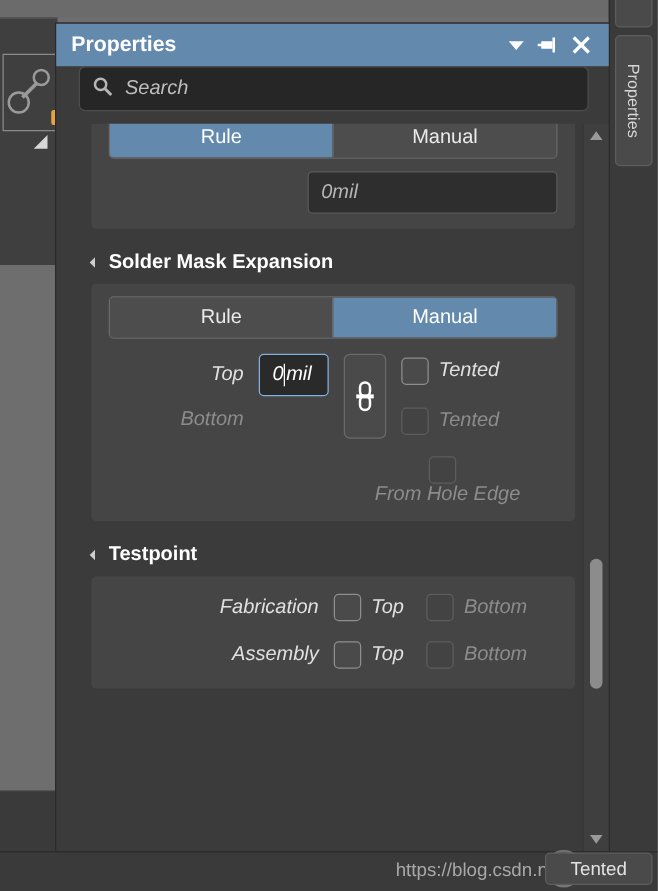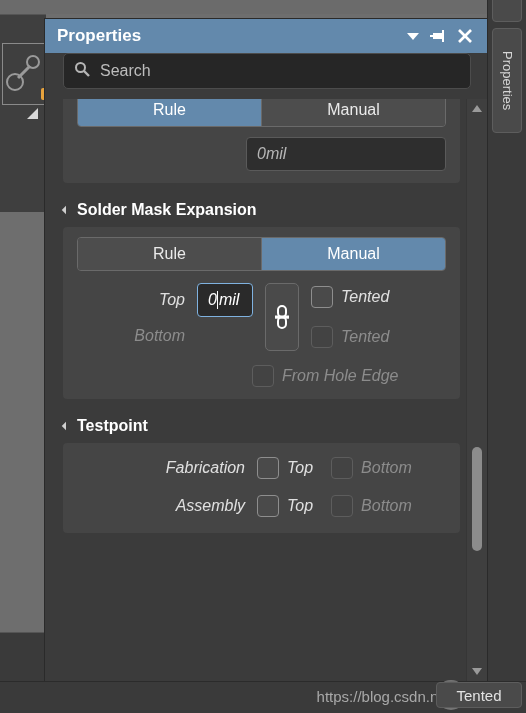--- a/index.html
+++ b/index.html
@@ -188,20 +188,21 @@
     width: 0; height: 0;
     border-left: 5px solid transparent;
     border-right: 5px solid transparent;
     border-top: 6px solid #d8d8d8;
   }
 
   
   .search-wrap {
     flex: 0 0 auto;
     padding: 0 16px 10px 18px;
+    font-style: italic;
   }
   .search-box {
     height: 36px;
     background: #262626;
     border: 1px solid #4c4c4c;
     border-radius: 5px;
     display: flex;
     align-items: center;
     padding: 0 10px;
     box-sizing: border-box;
@@ -211,20 +212,21 @@
     font-size: 16px;
     margin-left: 10px;
   }
 
   
   .panel-body {
     flex: 1 1 auto;
     position: relative;
     overflow: hidden;
     display: flex;
+    margin-left: 10px;
   }
   .body-content {
     flex: 1 1 auto;
     padding: 0 6px 0 18px;
     overflow: hidden;
     position: relative;
   }
 
   .card {
     background: #454545;
@@ -543,21 +545,21 @@
                 <div class="cb"></div>
                 <div class="cb-label">Tented</div>
               </div>
               <div class="row" style="margin-top:18px;">
                 <div class="cb dim"></div>
                 <div class="cb-label dim">Tented</div>
               </div>
             </div>
           </div>
 
-          <div class="row" style="margin-top:14px; padding-left:175px;">
+          <div class="row" style="margin-top:14px; padding-left:175px;flex-direction:column;">
             <div class="cb dim"></div>
             <div class="cb-label dim">From Hole Edge</div>
           </div>
         </div>
 
         <div class="section-title">
           <span class="tri"></span>
           <span>Testpoint</span>
         </div>
 

